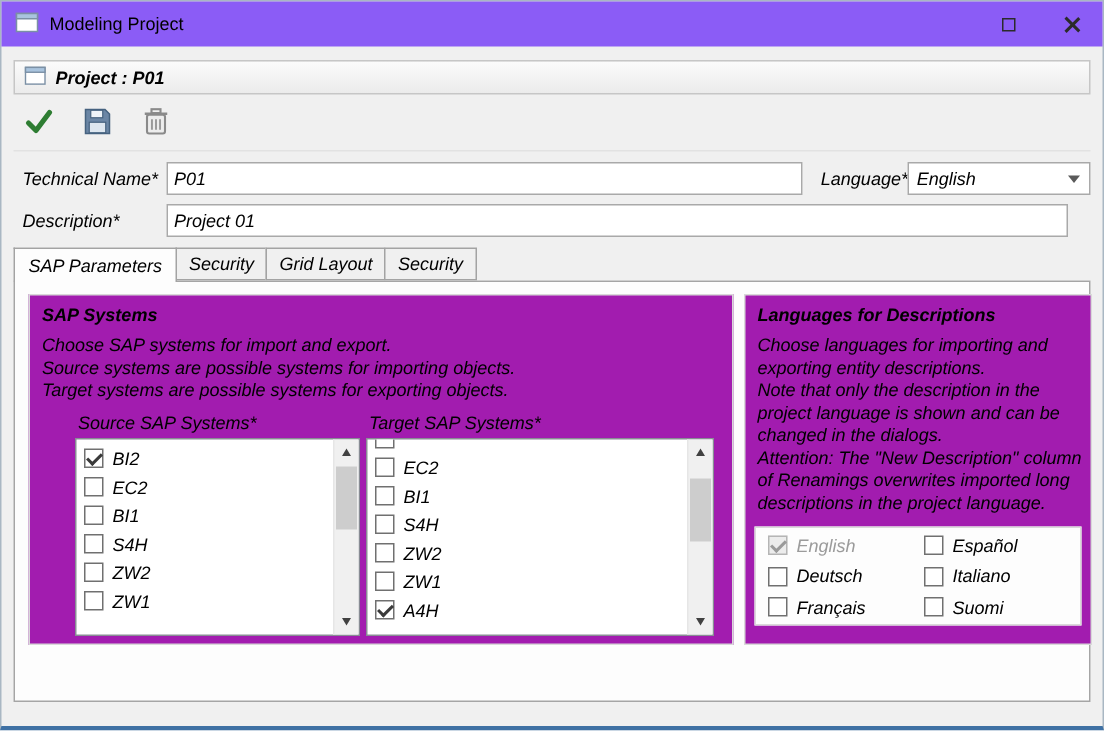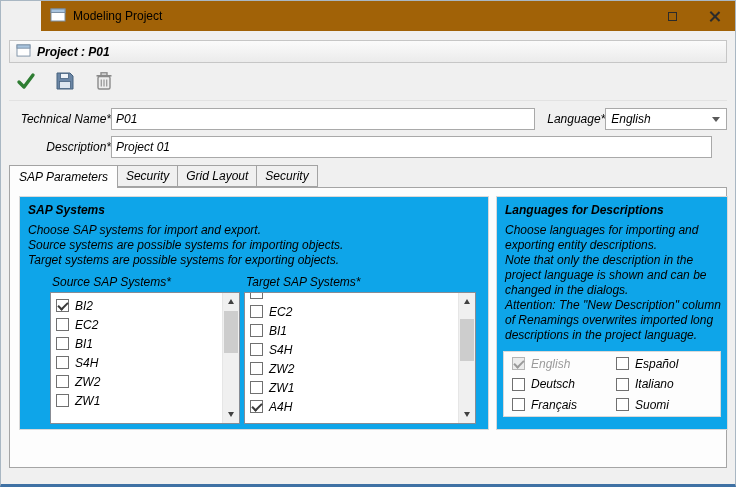--- a/index.html
+++ b/index.html
@@ -2,21 +2,21 @@
 <html><head>
 <meta charset="utf-8">
 <style>
   * { box-sizing: border-box; margin: 0; padding: 0; }
   html, body { width: 736px; height: 487px; }
   body { font-family: "Liberation Sans", sans-serif; font-size: 12px; color: #000; background: #fff; overflow: hidden; }
 
   .window { width: 736px; height: 487px; border: 1px solid #a9b7c3; border-bottom: 3px solid #3f71a4; background: #f0f0f0; display: flex; flex-direction: column; }
 
   
-  .titlebar { height: 30px; background: #a16207; display: flex; align-items: center; padding-left: 9px; flex: 0 0 auto; margin-left: 40px; }
+  .titlebar { height: 30px; background: #8b5cf6; display: flex; align-items: center; padding-left: 9px; flex: 0 0 auto; }
   .titlebar .title { margin-left: 7px; }
   .spacer { flex: 1; }
   .win-btn { width: 42px; height: 30px; display: flex; align-items: center; justify-content: center; }
   .max-glyph { width: 9px; height: 9px; border: 1px solid #2b2b2b; display: block; }
   .close-glyph { position: relative; width: 13px; height: 13px; display: block; }
   .close-glyph::before, .close-glyph::after { content: ""; position: absolute; left: 6px; top: 0; width: 1.5px; height: 13px; background: #2b2b2b; }
   .close-glyph::before { transform: rotate(45deg); }
   .close-glyph::after { transform: rotate(-45deg); }
 
   .content { flex: 1; display: flex; flex-direction: column; font-style: italic; }
@@ -25,37 +25,37 @@
   .project-header { margin: 9px 8px 0; height: 23px; border: 1px solid #c6c6c6; background: linear-gradient(#fbfbfb, #ebebeb); display: flex; align-items: center; padding-left: 6px; }
   .project-header .ph-title { font-weight: bold; margin-left: 6px; }
 
   
   .toolbar { margin: 4px 8px 0; padding: 3px 4px 5px; display: flex; gap: 13px; align-items: center; border-bottom: 1px solid #e2e2e2; }
   .tool-btn { width: 26px; height: 25px; display: flex; align-items: center; justify-content: center; background: transparent; border: none; }
 
   
   .form-row { display: flex; align-items: center; margin: 7px 8px 0 14px; }
   .form-row + .form-row { margin-top: 6px; }
-  .form-label { width: 96px; flex: 0 0 auto; text-align: right; }
+  .form-label { width: 96px; flex: 0 0 auto; }
   input.text { height: 22px; border: 1px solid #a9a9a9; padding: 0 4px; font: inherit; background: #fff; }
   .tech-input { width: 425px; }
   .desc-input { width: 601px; }
   .lang-label { margin-left: 12px; width: 58px; flex: 0 0 auto; }
   .combo { width: 122px; height: 22px; border: 1px solid #a9a9a9; background: #fff; display: flex; align-items: center; padding-left: 5px; position: relative; }
   .combo .dd-arrow { position: absolute; right: 6px; top: 8px; width: 0; height: 0; border-left: 4px solid transparent; border-right: 4px solid transparent; border-top: 5px solid #5a5a5a; }
 
   
   .tabs { display: flex; align-items: flex-end; margin: 7px 8px 0; position: relative; z-index: 2; }
   .tab { background: #f0f0f0; border: 1px solid #a3a3a3; padding: 3px 8px; margin-right: -1px; position: relative; }
   .tab.active { background: #fdfdfd; padding: 4px 9px 4px; border-bottom: none; margin-bottom: -1px; z-index: 3; }
 
   .tab-panel { position: relative; margin: 0 8px; background: #fdfdfd; border: 1px solid #a5a5a5; height: 281px; z-index: 1; display: flex; }
 
   
-  .groupbox { position: absolute; top: 8px; height: 234px; border: 1px solid #d9d9d9; background: #0ea5e9; }
+  .groupbox { position: absolute; top: 8px; height: 234px; border: 1px solid #d9d9d9; background: #a21caf; }
   .gb-left { left: 9px; width: 470px; }
   .gb-right { left: 486px; width: 232px; }
   .gb-title { font-weight: bold; margin: 6px 8px 0; }
   .gb-text { margin: 6px 6px 0 8px; }
   .gb-text div { line-height: 15px; }
 
   
   .lists { display: flex; margin: 7px 0 0 30px; }
   .list-col { display: flex; flex-direction: column; }
   .tgt-col { margin-left: 4px; }

